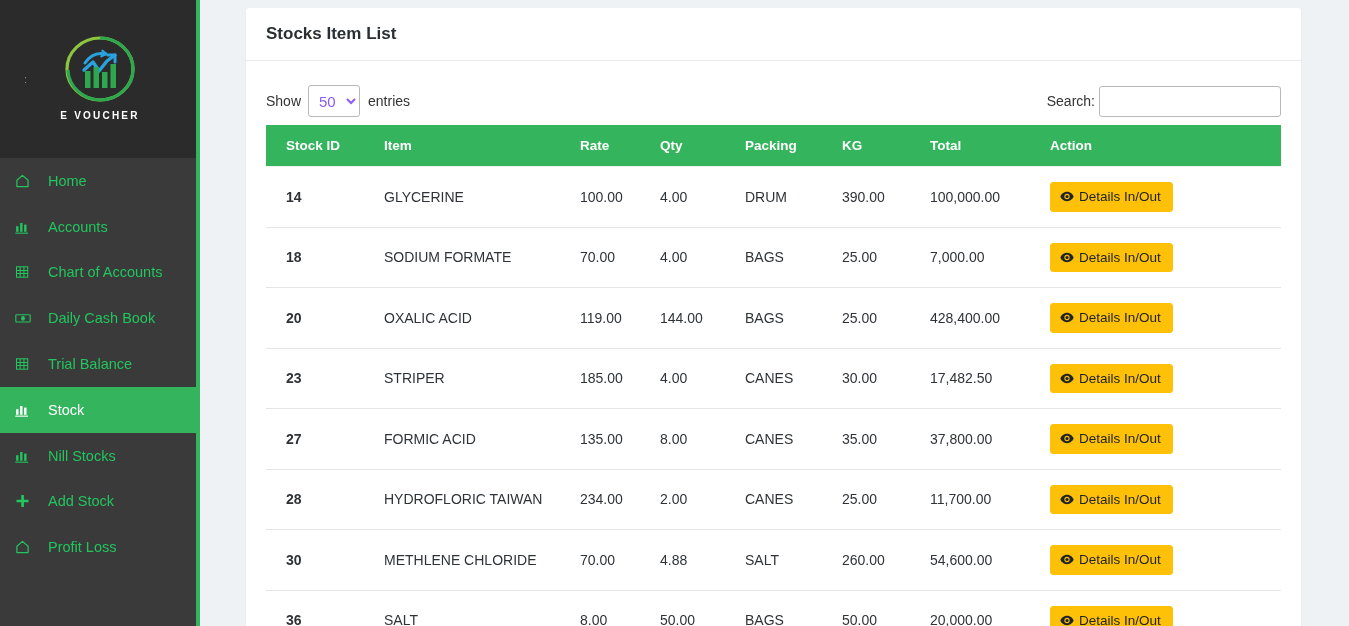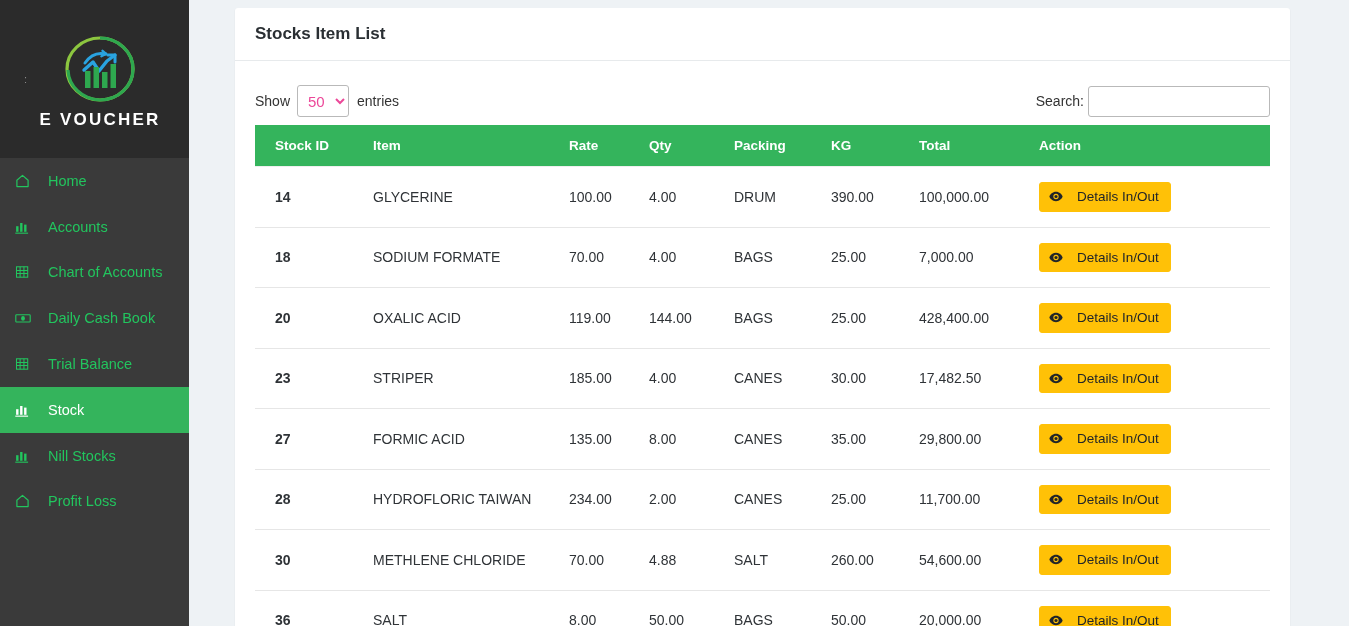--- a/index.html
+++ b/index.html
@@ -28,21 +28,21 @@
   #logo-mark {
     position: absolute;
     left: 60px; top: 30px;
     width: 80px; height: 80px;
   }
   #logo-text {
     position: absolute;
     left: 0; right: 0; top: 110px;
     text-align: center;
     color: #ffffff;
-    font-size: 17px;
+    font-size: 10px;
     font-weight: bold;
     letter-spacing: 2.2px;
   }
   #logo-dot {
     position: absolute;
     left: 24px; top: 74px;
     color: #8a8a8a;
     font-size: 11px;
     line-height: 1;
   }
@@ -74,21 +74,21 @@
   #sb-track {
     position: absolute;
     right: 0; top: 0;
     width: 4px; height: 626px;
     background: #34b45c;
   }
 
   
   #main {
     position: absolute;
-    left: 189px; top: 0;
+    left: 200px; top: 0;
     width: 1149px; height: 626px;
     background: #eef2f5;
   }
   #card {
     position: absolute;
     left: 46px; top: 8px;
     width: 1055px;
     min-height: 640px;
     background: #ffffff;
     border-radius: 3px;
@@ -119,21 +119,21 @@
   .lenbox { display: flex; align-items: center; font-size: 14px; color: #333; }
   .lenbox .lbl { margin-right: 7px; }
   #length-select {
     width: 52px; height: 32px;
     font-size: 15px;
     font-family: "Liberation Sans", sans-serif;
     padding: 2px 2px 2px 6px;
     border: 1px solid #b9b9b9;
     border-radius: 3px;
     background: #fff;
-    color: #ec4899;
+    color: #8b5cf6;
   }
   .lenbox .after { margin-left: 8px; }
 
   .searchbox { display: flex; align-items: center; font-size: 14px; color: #333; }
   .searchbox .lbl { margin-right: 4px; }
   #search-input {
     width: 182px; height: 31px;
     border: 1px solid #b9b9b9;
     border-radius: 3px;
     padding: 3px 7px;
@@ -170,21 +170,21 @@
   .col-pack   { width: 97px; }
   .col-kg     { width: 88px; }
   .col-total  { width: 120px; }
   .col-action { width: 231px; }
 
   th.col-id { padding-left: 20px; }
 
   .btn-details {
     display: inline-flex;
     align-items: center;
-    gap: 14px;
+    gap: 5px;
     background: #ffc107;
     border: 1px solid #ffc107;
     border-radius: 3px;
     color: #212529;
     font-size: 13.5px;
     font-family: "Liberation Sans", sans-serif;
     padding: 7px 11px 7px 9px;
     cursor: pointer;
     white-space: nowrap;
     line-height: 1;
@@ -286,20 +286,29 @@
         <li class="menu-item">
           <span class="menu-ico">
             <svg width="17" height="16" viewBox="0 0 20 20" fill="currentColor">
               <rect x="2" y="9" width="3" height="7"></rect>
               <rect x="7" y="5" width="3" height="11"></rect>
               <rect x="12" y="7" width="3" height="9"></rect>
               <rect x="1" y="17" width="16" height="1.4"></rect>
             </svg>
           </span>
           <span class="menu-label">Nill Stocks</span>
+        </li>
+        <li class="menu-item">
+          <span class="menu-ico">
+            <svg width="17" height="16" viewBox="0 0 20 20" fill="currentColor">
+              <rect x="8.4" y="2.5" width="3.4" height="15" rx="0.4"></rect>
+              <rect x="2.5" y="8.3" width="15" height="3.4" rx="0.4"></rect>
+            </svg>
+          </span>
+          <span class="menu-label">Add Stock</span>
         </li>
         <li class="menu-item">
           <span class="menu-ico">
             <svg width="17" height="16" viewBox="0 0 20 20" fill="none" stroke="currentColor" stroke-width="1.5">
               <path d="M3 9 L10 3 L17 9 V17 H3 Z" stroke-linejoin="round"></path>
             </svg>
           </span>
           <span class="menu-label">Profit Loss</span>
         </li>
       </ul>
@@ -428,21 +437,21 @@
                     <span>Details In/Out</span>
                   </button></td>
               </tr>
               <tr>
                 <td class="col-id c-id">27</td>
                 <td class="col-item">FORMIC ACID</td>
                 <td class="col-rate">135.00</td>
                 <td class="col-qty">8.00</td>
                 <td class="col-pack">CANES</td>
                 <td class="col-kg">35.00</td>
-                <td class="col-total">29,800.00</td>
+                <td class="col-total">37,800.00</td>
                 <td class="col-action"><button class="btn-details">
                     <span>
                       <svg width="14" height="13" viewBox="0 0 18 14" fill="currentColor">
                         <path d="M9 1C4.6 1 1.4 4.3.6 6.6a1.2 1.2 0 000 .8C1.4 9.7 4.6 13 9 13s7.6-3.3 8.4-5.6a1.2 1.2 0 000-.8C16.6 4.3 13.4 1 9 1zm0 9.4A3.4 3.4 0 1112.4 7 3.4 3.4 0 019 10.4z"></path>
                         <circle cx="9" cy="7" r="2"></circle>
                       </svg>
                     </span>
                     <span>Details In/Out</span>
                   </button></td>
               </tr>

